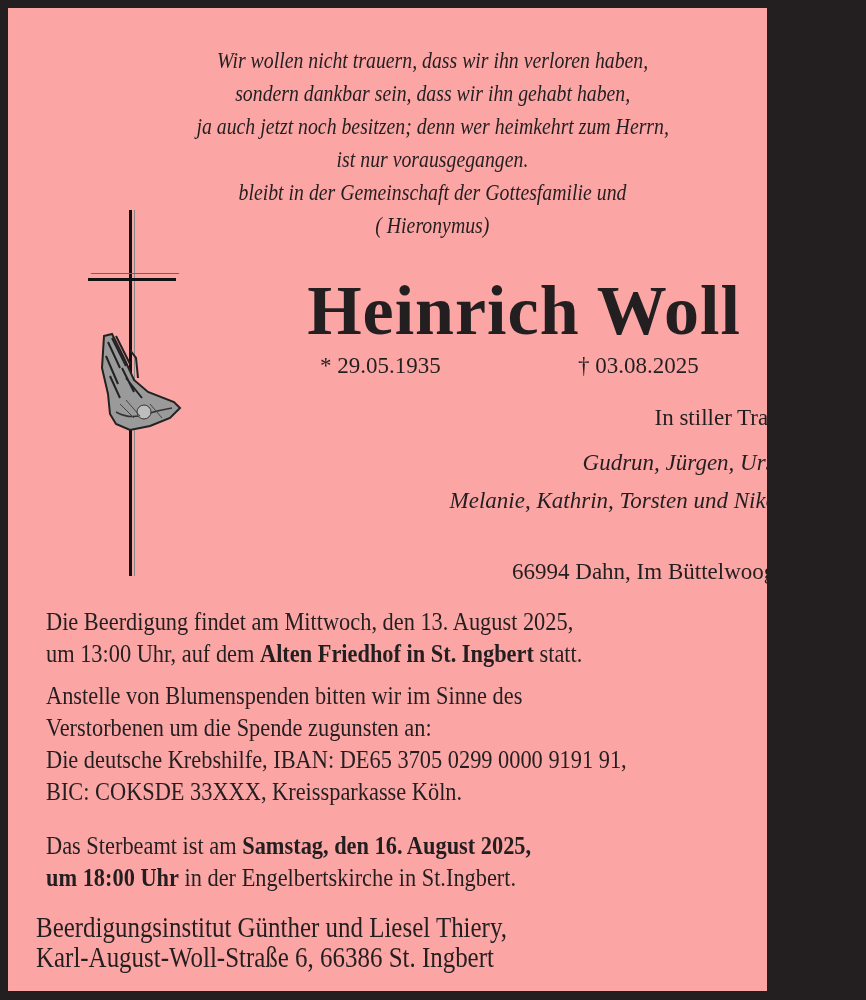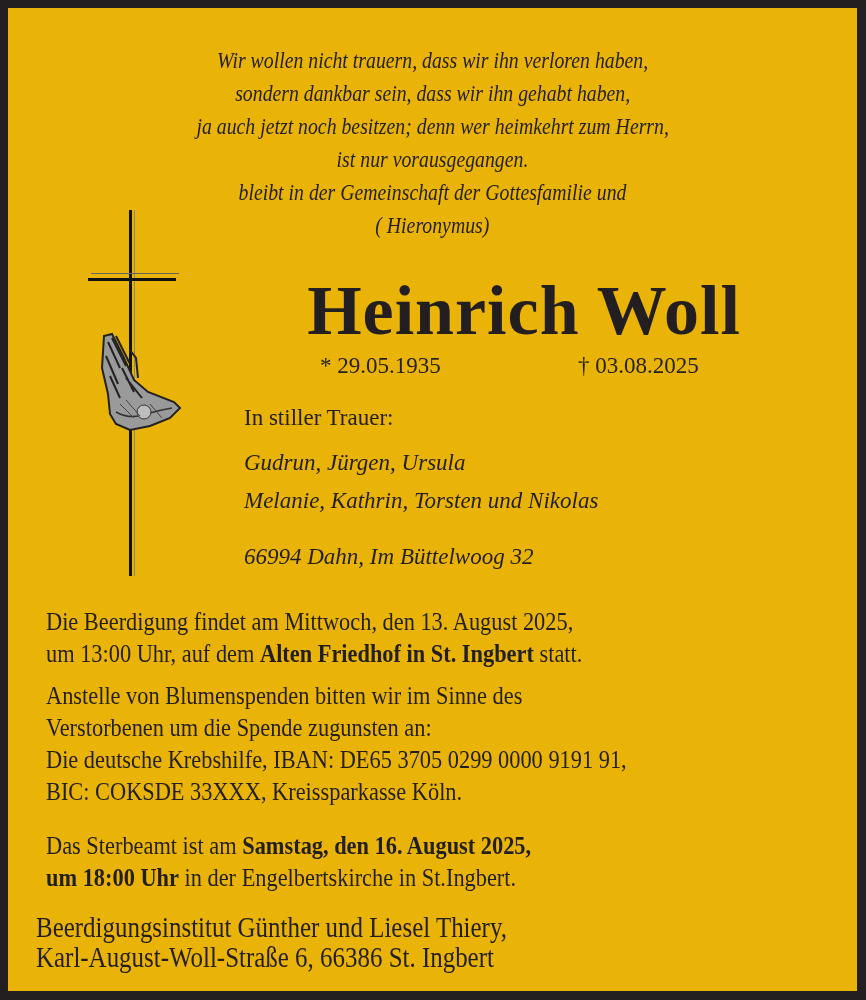--- a/index.html
+++ b/index.html
@@ -3,46 +3,46 @@
 <meta charset="utf-8">
 <style>
   html, body { margin: 0; padding: 0; }
   body {
     width: 866px; height: 1000px; overflow: hidden;
     background: #231f20;
     font-family: "Liberation Serif", "DejaVu Serif", serif;
     color: #231f20;
   }
   .frame {
-    position: absolute; left: 8px; top: 8px; width: 849px; height: 983px;
-    background: #eab308;
+    position: absolute; left: 8px; top: 8px; width: 759px; height: 983px;
+    background: #fca5a5;
   }
   .abs { position: absolute; white-space: nowrap; }
   .quote {
     position: absolute; left: 0; width: 849px; top: 36px;
     text-align: center; font-style: italic; font-size: 23px; line-height: 33px;
   }
   .quote div { display: block; }
   .quote .line { display: inline-block; transform: scaleX(0.86); transform-origin: center; }
 
   .cross-v1 { position: absolute; left: 121px; top: 202px; width: 3px; height: 366px; background: #111; }
   .cross-v2 { position: absolute; left: 126px; top: 202px; width: 1px; height: 366px; background: #888; }
   .cross-h1 { position: absolute; left: 80px; top: 270px; width: 88px; height: 3px; background: #111; }
   .cross-h2 { position: absolute; left: 83px; top: 265px; width: 88px; height: 1px; background: #666; }
   .hands { position: absolute; left: 82px; top: 320px; width: 100px; height: 120px; }
 
   .name {
     position: absolute; left: 236px; top: 252px; width: 560px; text-align: center;
     font-weight: bold; font-size: 70px; line-height: 80px; letter-spacing: 1px; margin-top: 11px;
   }
   .dates { position: absolute; top: 343px; font-size: 23px; line-height: 30px; }
-  .center-col { position: absolute; left: 236px; width: 560px; text-align: left; font-size: 23px; }
+  .center-col { position: absolute; left: 236px; width: 560px; text-align: right; font-size: 23px; }
   .mourn-label { top: 394px; line-height: 32px; }
   .mourners { top: 436px; line-height: 38px; font-style: italic; }
-  .address { top: 533px; line-height: 32px; font-style: italic; }
+  .address { top: 548px; line-height: 32px; }
 
   .body-text {
     position: absolute; left: 38px; font-size: 26px; line-height: 32px;
   }
   .body-text .ln { display: block; white-space: nowrap; transform: scaleX(0.86); transform-origin: left; }
   .b { font-weight: bold; }
   .small-text { position: absolute; left: 28px; top: 904px; font-size: 29px; line-height: 30px; }
   .small-text .ln { display: block; white-space: nowrap; transform: scaleX(0.86); transform-origin: left; }
 </style>
 </head>

